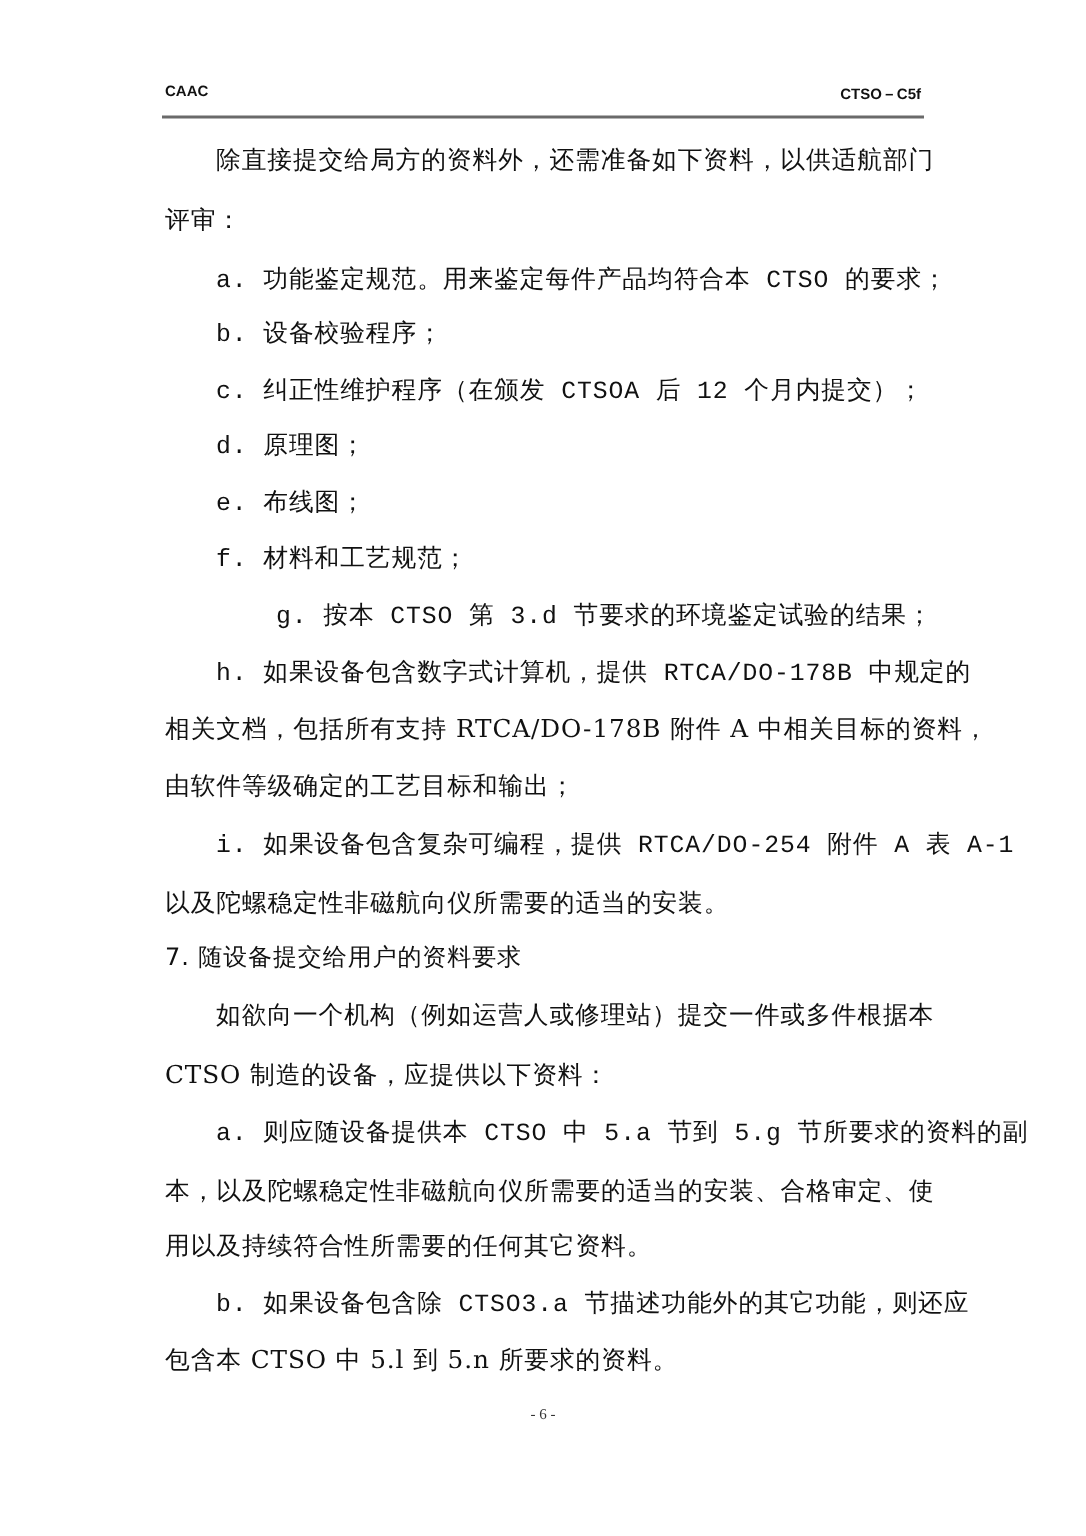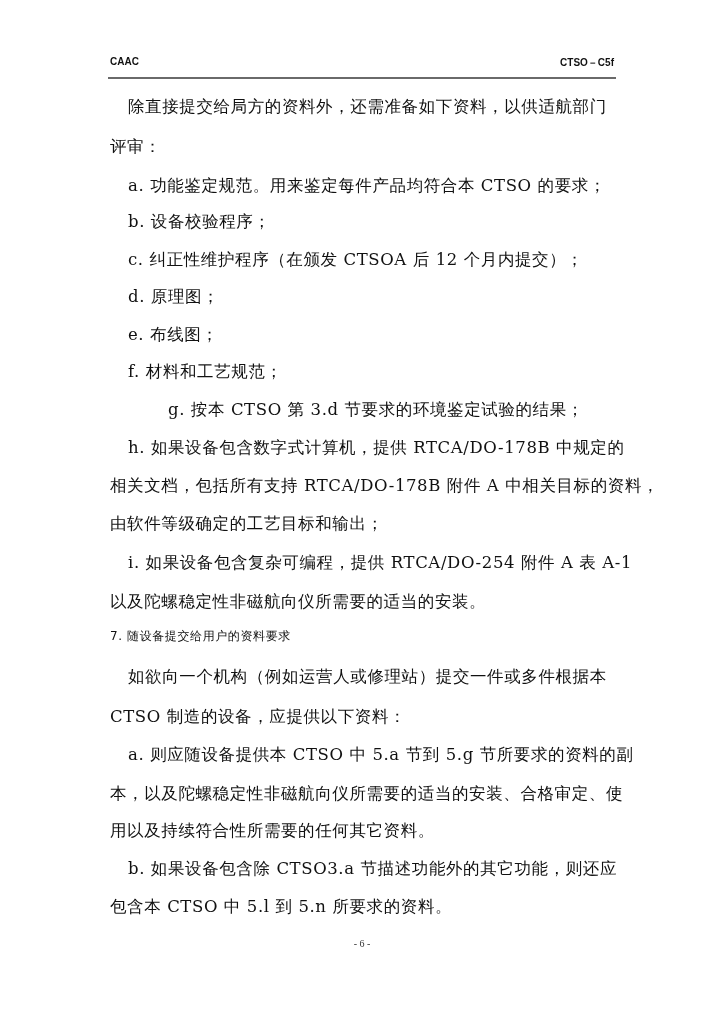--- a/index.html
+++ b/index.html
@@ -3,22 +3,22 @@
 <meta charset="utf-8">
 <style>
   html, body { margin: 0; padding: 0; background: #ffffff; }
   body { width: 724px; height: 1024px; position: relative; overflow: hidden; color: #111; }
   .header { position: absolute; left: 108px; top: 52px; width: 508px; height: 20px; }
   .header-left, .header-right { position: absolute; top: 4px; font-family: "Liberation Sans", "DejaVu Sans", sans-serif; font-weight: bold; font-size: 10px; color: #111; }
   .header-left { left: 2px; }
   .header-right { right: 2px; }
   .header-rule { position: absolute; left: 108px; top: 77px; width: 508px; height: 2px; background: #6a6a6a; }
   .line { position: absolute; left: 110px; font-family: "DejaVu Serif", "Liberation Serif", serif; font-size: 16.5px; color: #111; white-space: nowrap; letter-spacing: 0.6px; }
-  .indent { left: 128px; }
-  .heading { font-family: "DejaVu Sans", "Liberation Sans", sans-serif; font-size: 12px; }
+  .indent { left: 144px; font-family: Liberation Mono, monospace; }
+  .heading { font-family: "DejaVu Sans", "Liberation Sans", sans-serif; font-size: 16px; }
   .footer { position: absolute; left: 0; width: 724px; top: 938px; text-align: center; font-family: "Liberation Serif", serif; font-size: 10px; color: #333; }
 </style>
 </head>
 <body>
 
 <div class="header">
   <span class="header-left">CAAC</span>
   <span class="header-right">CTSO－C5f</span>
 </div>
 <div class="header-rule"></div>

